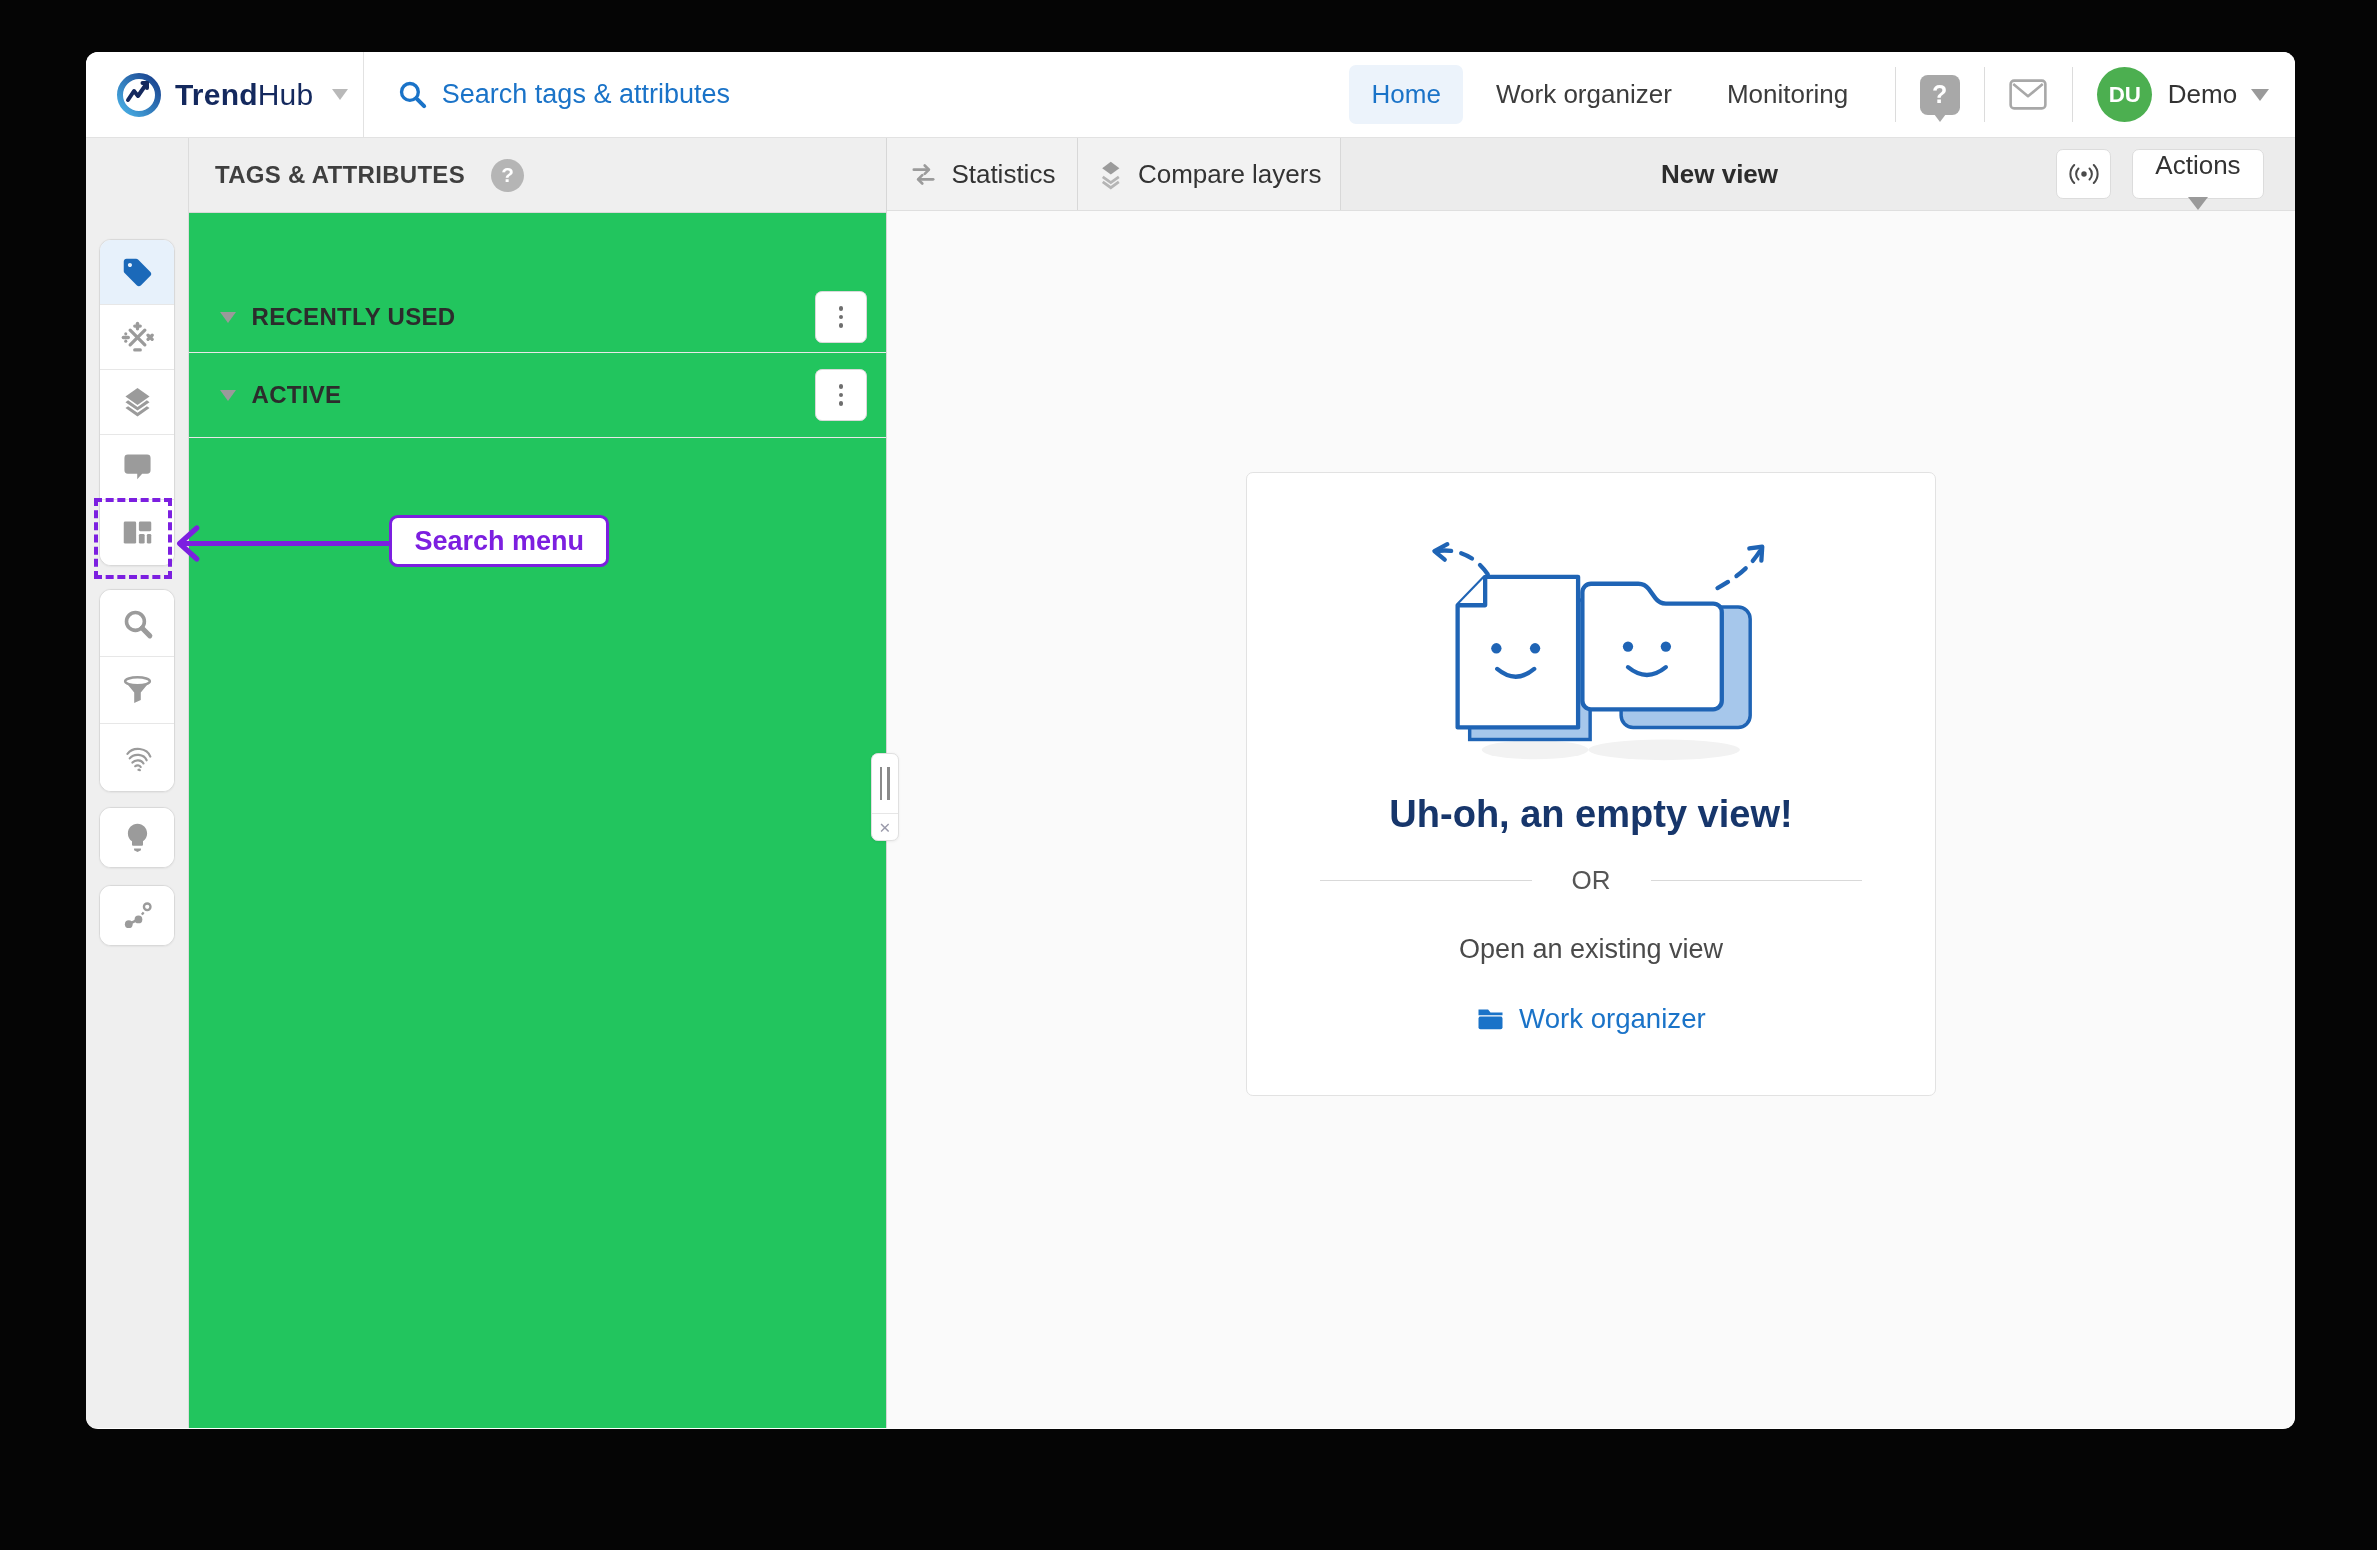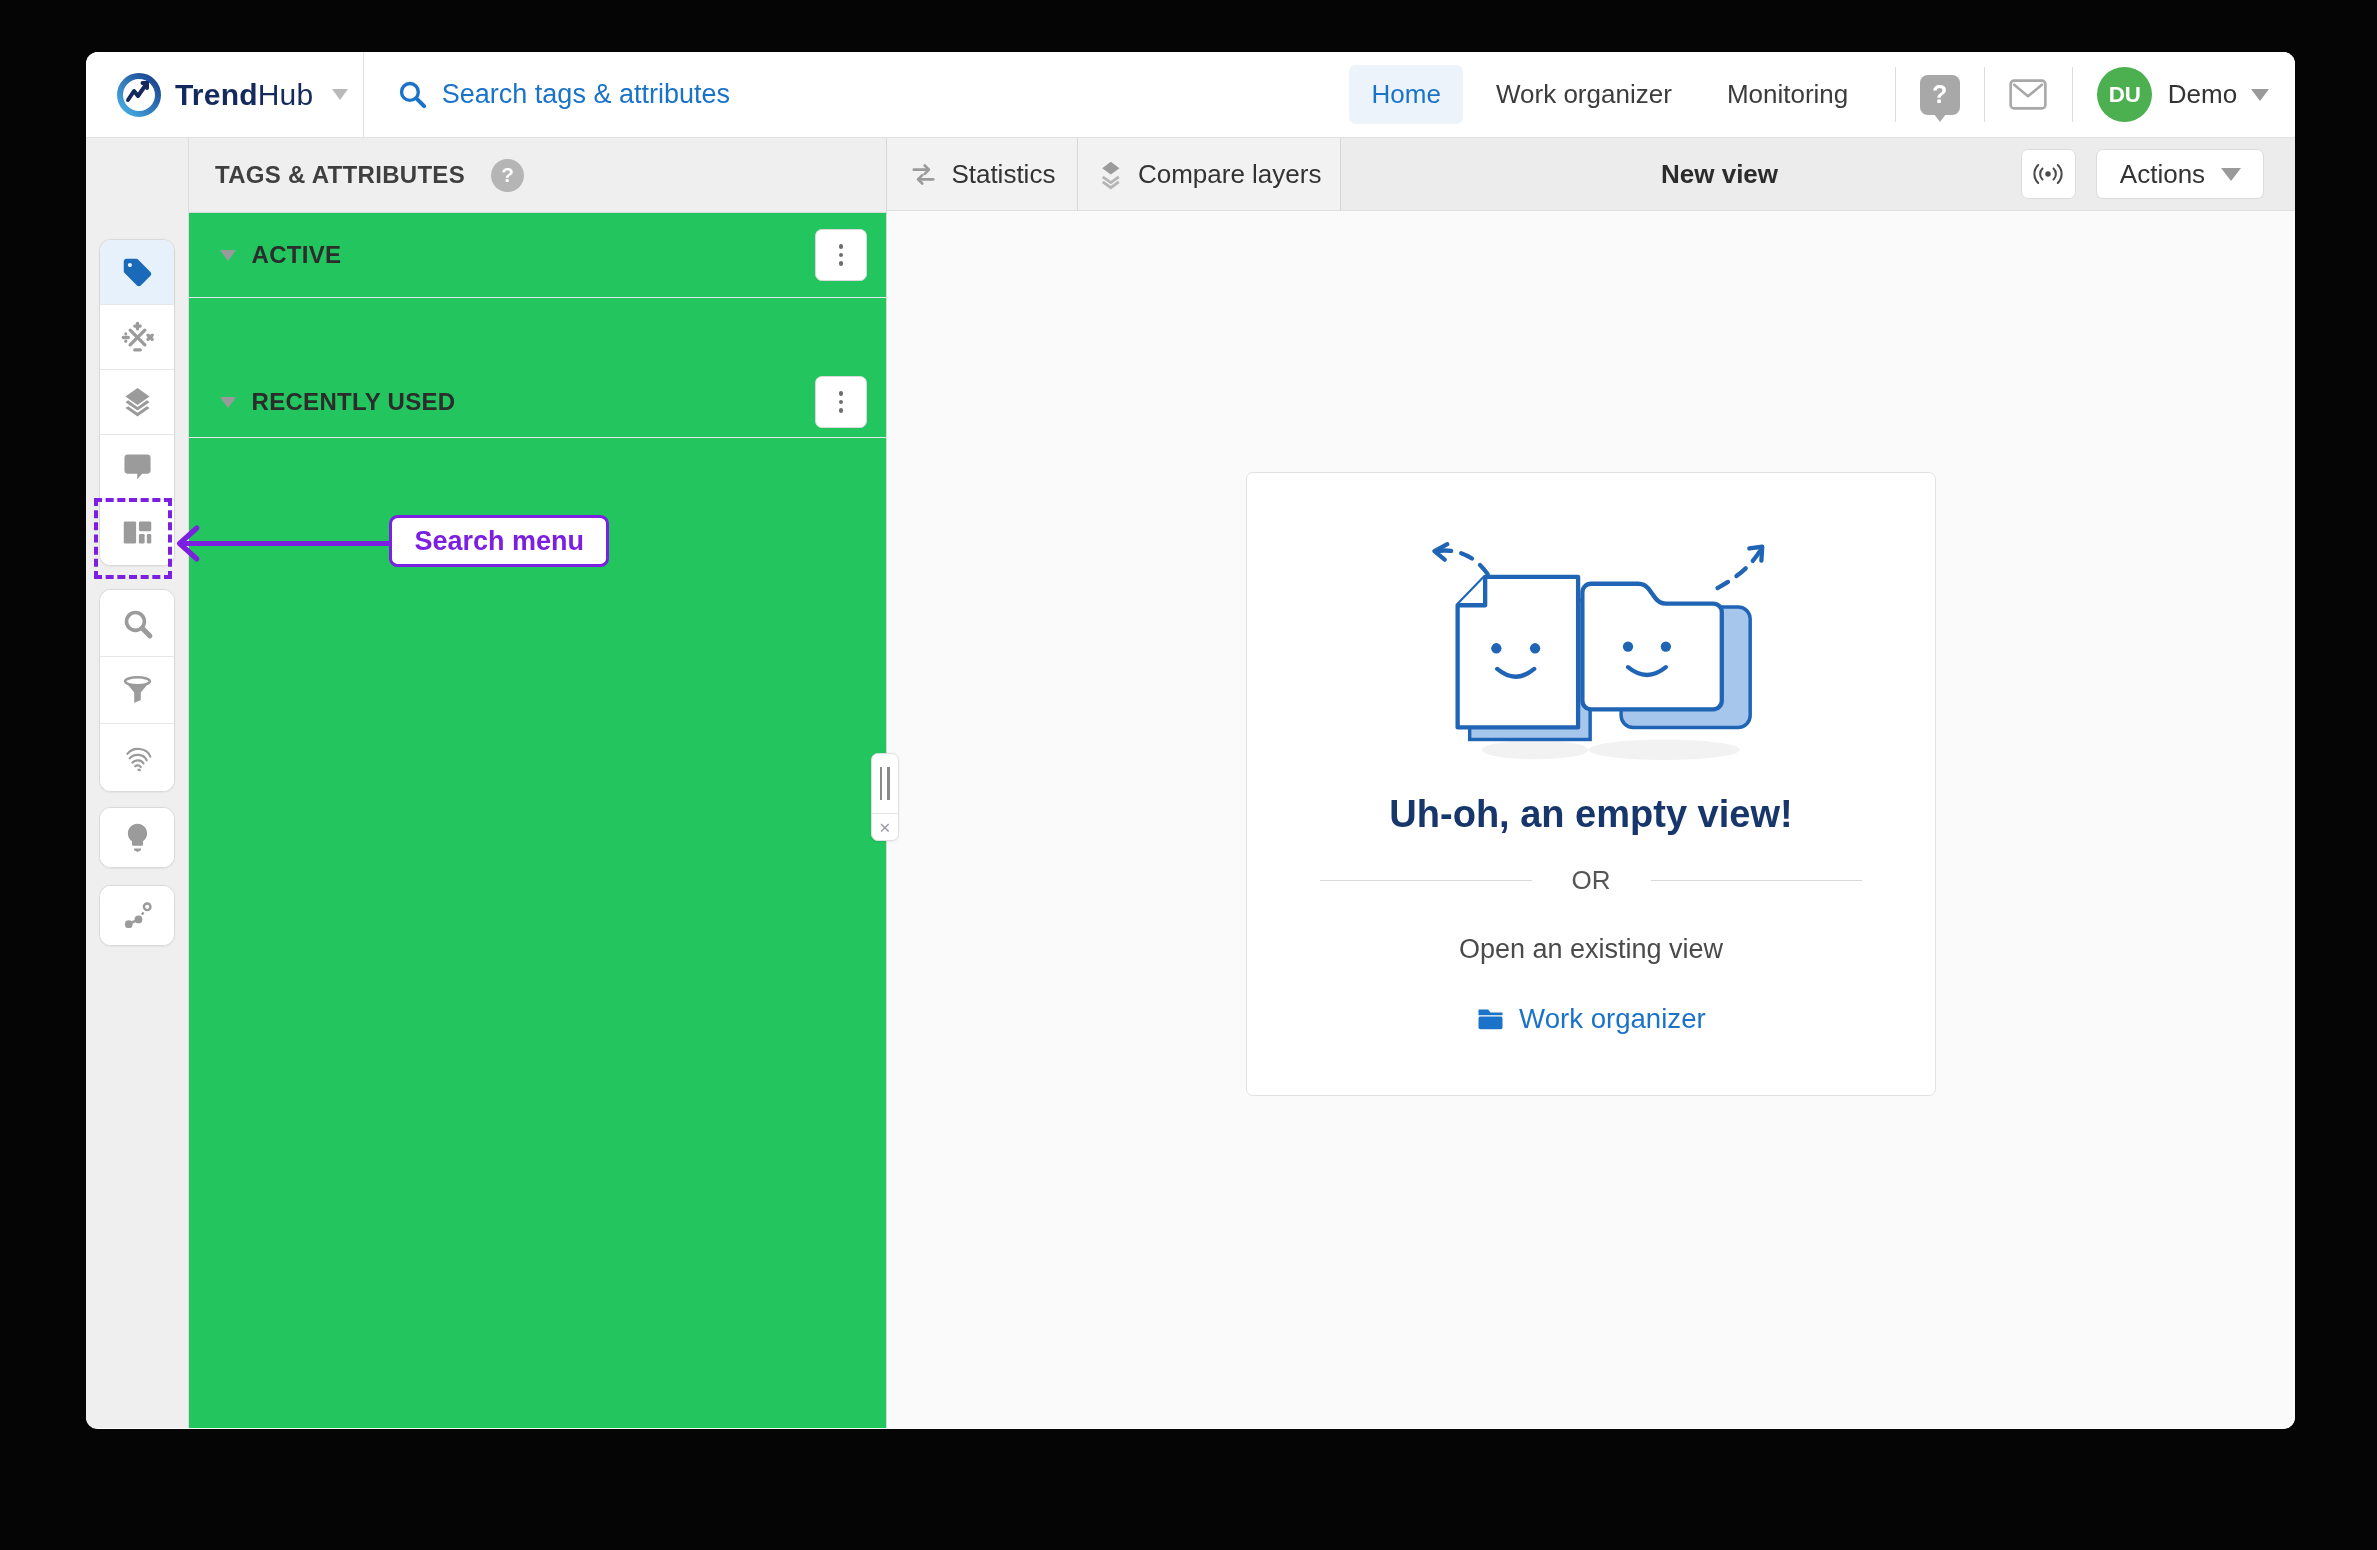--- a/index.html
+++ b/index.html
@@ -53,21 +53,21 @@
   
   .main { flex:1; background:#fafafa; position:relative; }
   .toolbar { position:relative; height:73px; background:#ececec; border-bottom:0.9px solid #dfdfdf; display:flex; align-items:stretch; }
   .tab { display:flex; align-items:center; justify-content:center; background:#f2f2f2; border-right:0.9px solid #d8d8d8; gap:13.8px; }
   .tab.stats { width:191px; }
   .tab.compare { width:263px; }
   .tab-label { font-size:26px; color:#333; white-space:nowrap; }
   .view-title { position:absolute; left:774px; top:0; height:73px; display:flex; align-items:center; font-size:26px; font-weight:700; color:#2c2c2c; }
   .toolbar-right { margin-left:auto; display:flex; align-items:center; gap:20.7px; padding-right:31px; }
   .icon-btn { width:55px; height:50px; background:#fff; border:0.9px solid #dcdcdc; border-radius:6.9px; display:flex; align-items:center; justify-content:center; }
-  .actions-btn { height:50px; background:#fff; border:0.9px solid #dcdcdc; border-radius:6.9px; display:flex; align-items:center; padding:0 22.4px; gap:15.5px; }
+  .actions-btn { height:50px; background:#fff; border:0.9px solid #dcdcdc; border-radius:6.9px; display:flex; align-items:center; padding:0 22.4px; gap:15.5px;flex-direction:column; }
   .actions-label { font-size:26px; color:#333; }
   .actions-caret { width:0; height:0; border-left:10.3px solid transparent; border-right:10.3px solid transparent; border-top:13px solid #9a9a9a; }
 
   
   .card { width:690px; margin:261px auto 0; background:#fff; border:1.7px solid #e2e2e2; border-radius:6.9px; padding:65px 0 60px; text-align:center; }
   .empty-heading { margin-top:27.6px; font-size:38px; font-weight:700; color:#17366b; }
   .empty-body { margin:24px auto 0; max-width:543px; font-size:26px; line-height:1.8; color:#565656; }
   .or-row { display:flex; align-items:center; margin:29px 73px 0;text-align:right; }
   .or-row .line { flex:1; height:0.9px; background:#d9d9d9; }
   .or-text { font-size:26px; color:#555; margin:0 40px; }
@@ -223,32 +223,32 @@
           </svg>
         </div>
       </div>
     </div>
 
     <div class="panel">
       <div class="panel-header">
         <div class="panel-title">TAGS &amp; ATTRIBUTES</div>
         <div class="help-circle">?</div>
       </div>
+      <div class="section-row second">
+        <div class="sec-caret"></div>
+        <div class="sec-label">RECENTLY USED</div>
+        <div class="kebab">
+            <i></i>
+            <i></i>
+            <i></i>
+          </div>
+      </div>
       <div class="section-row first">
         <div class="sec-caret"></div>
         <div class="sec-label">ACTIVE</div>
-        <div class="kebab">
-            <i></i>
-            <i></i>
-            <i></i>
-          </div>
-      </div>
-      <div class="section-row second">
-        <div class="sec-caret"></div>
-        <div class="sec-label">RECENTLY USED</div>
         <div class="kebab">
             <i></i>
             <i></i>
             <i></i>
           </div>
       </div>
     </div>
 
     <div class="main">
       <div class="toolbar">

